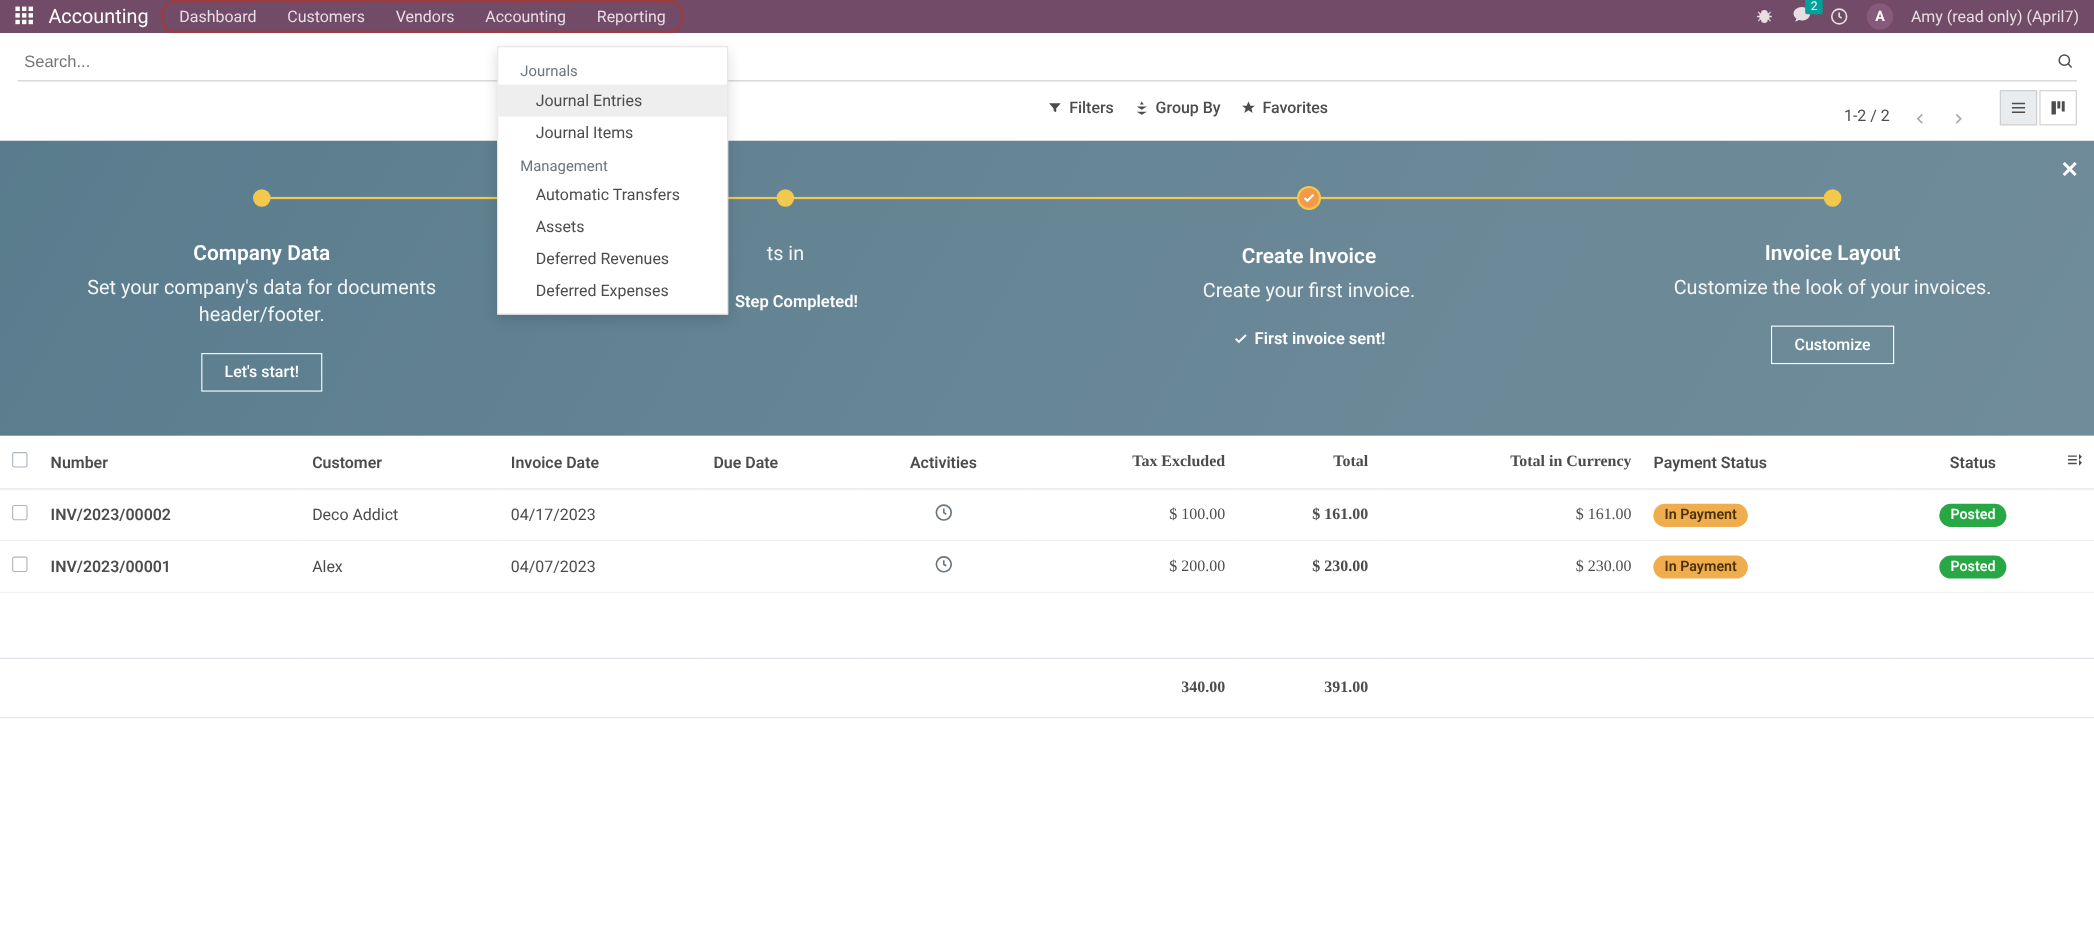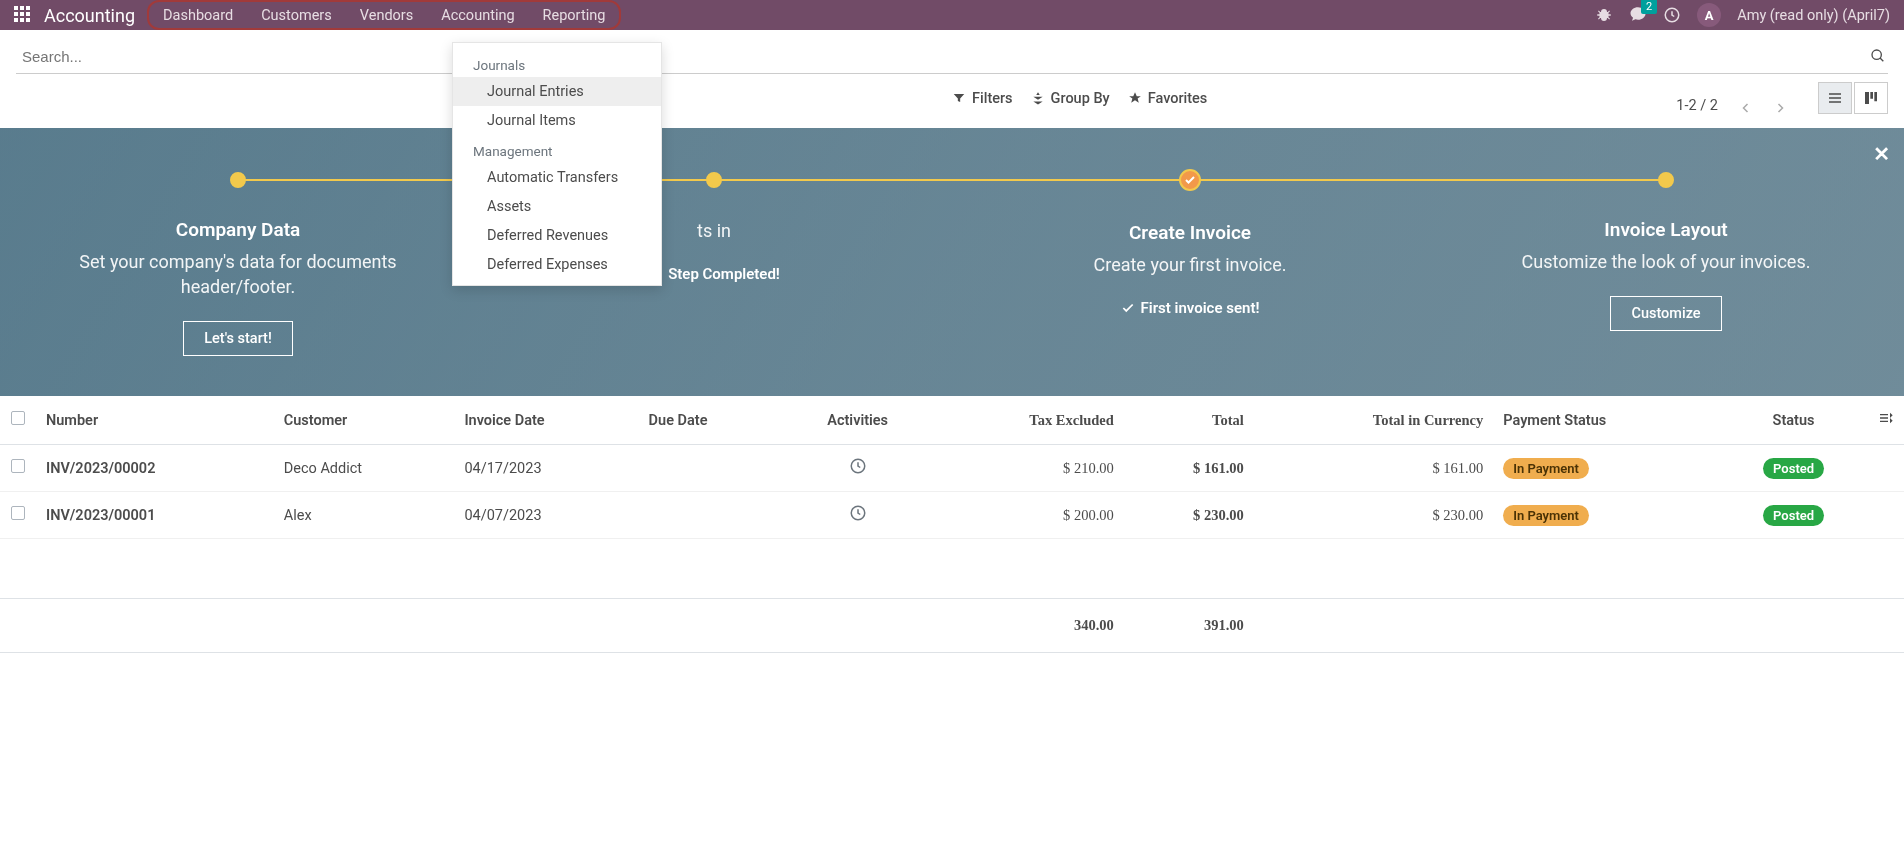--- a/index.html
+++ b/index.html
@@ -255,21 +255,21 @@
     <tr>
       <td class="center"><span class="checkbox"></span></td>
       <td class="bold">INV/2023/00002</td>
       <td>Deco Addict</td>
       <td>04/17/2023</td>
       <td></td>
       <td class="center"><svg class="clock-icon" viewBox="0 0 24 24">
               <circle cx="12" cy="12" r="9"></circle>
               <path d="M12 7v5l3 2"></path>
             </svg></td>
-      <td class="num">$ 210.00</td>
+      <td class="num">$ 100.00</td>
       <td class="num bold">$ 161.00</td>
       <td class="num">$ 161.00</td>
       <td><span class="badge payment">In Payment</span></td>
       <td class="center"><span class="badge posted">Posted</span></td>
       <td></td>
     </tr>
     <tr>
       <td class="center"><span class="checkbox"></span></td>
       <td class="bold">INV/2023/00001</td>
       <td>Alex</td>

